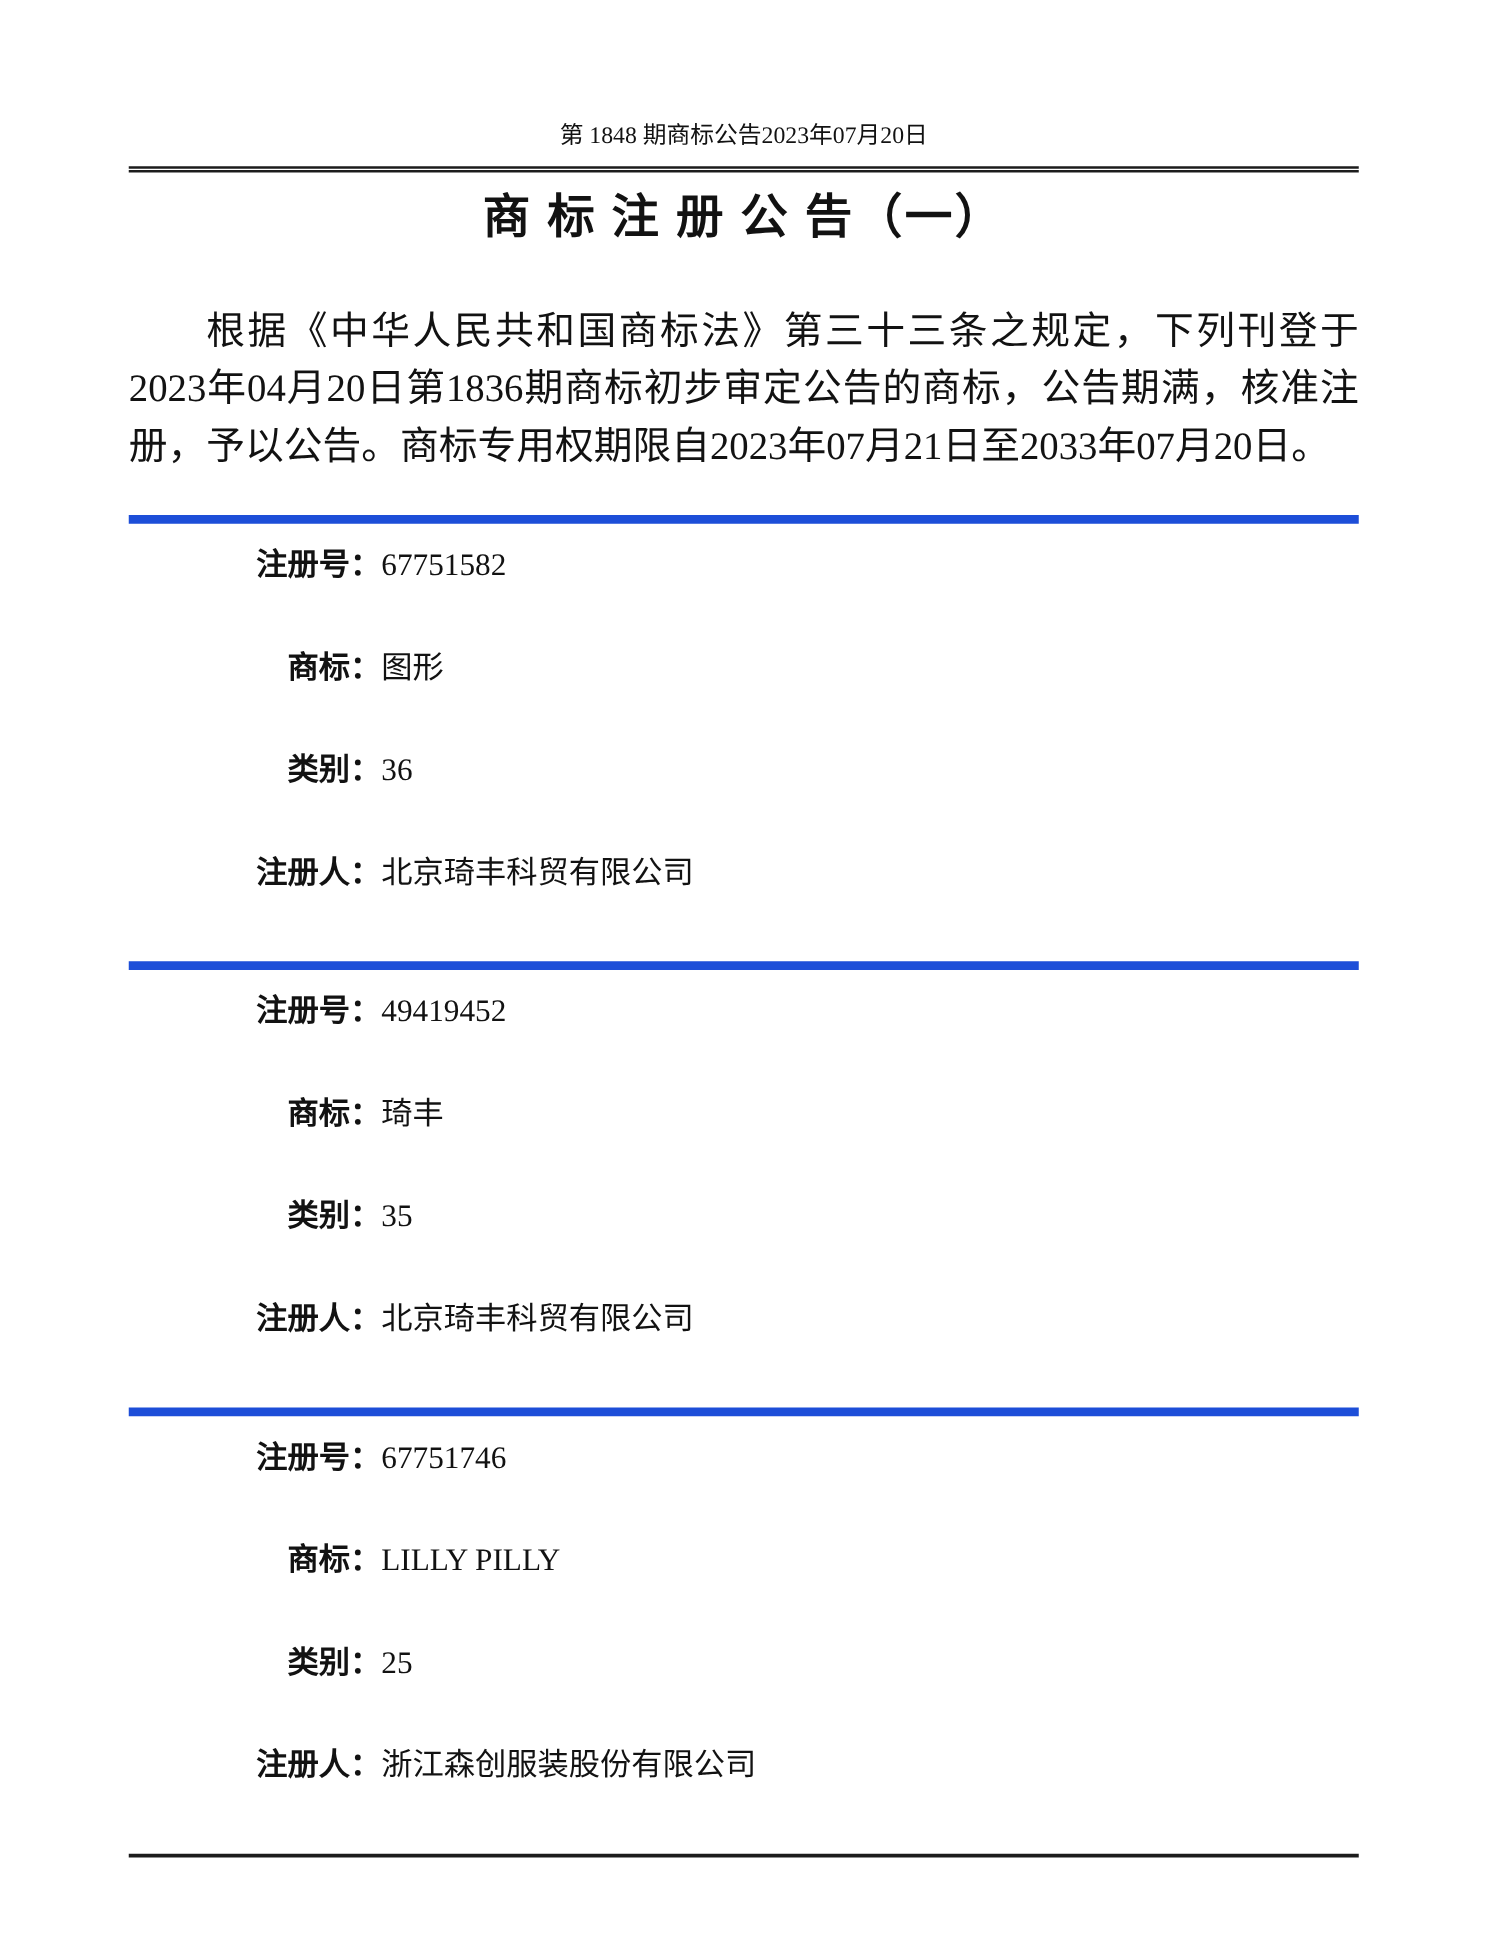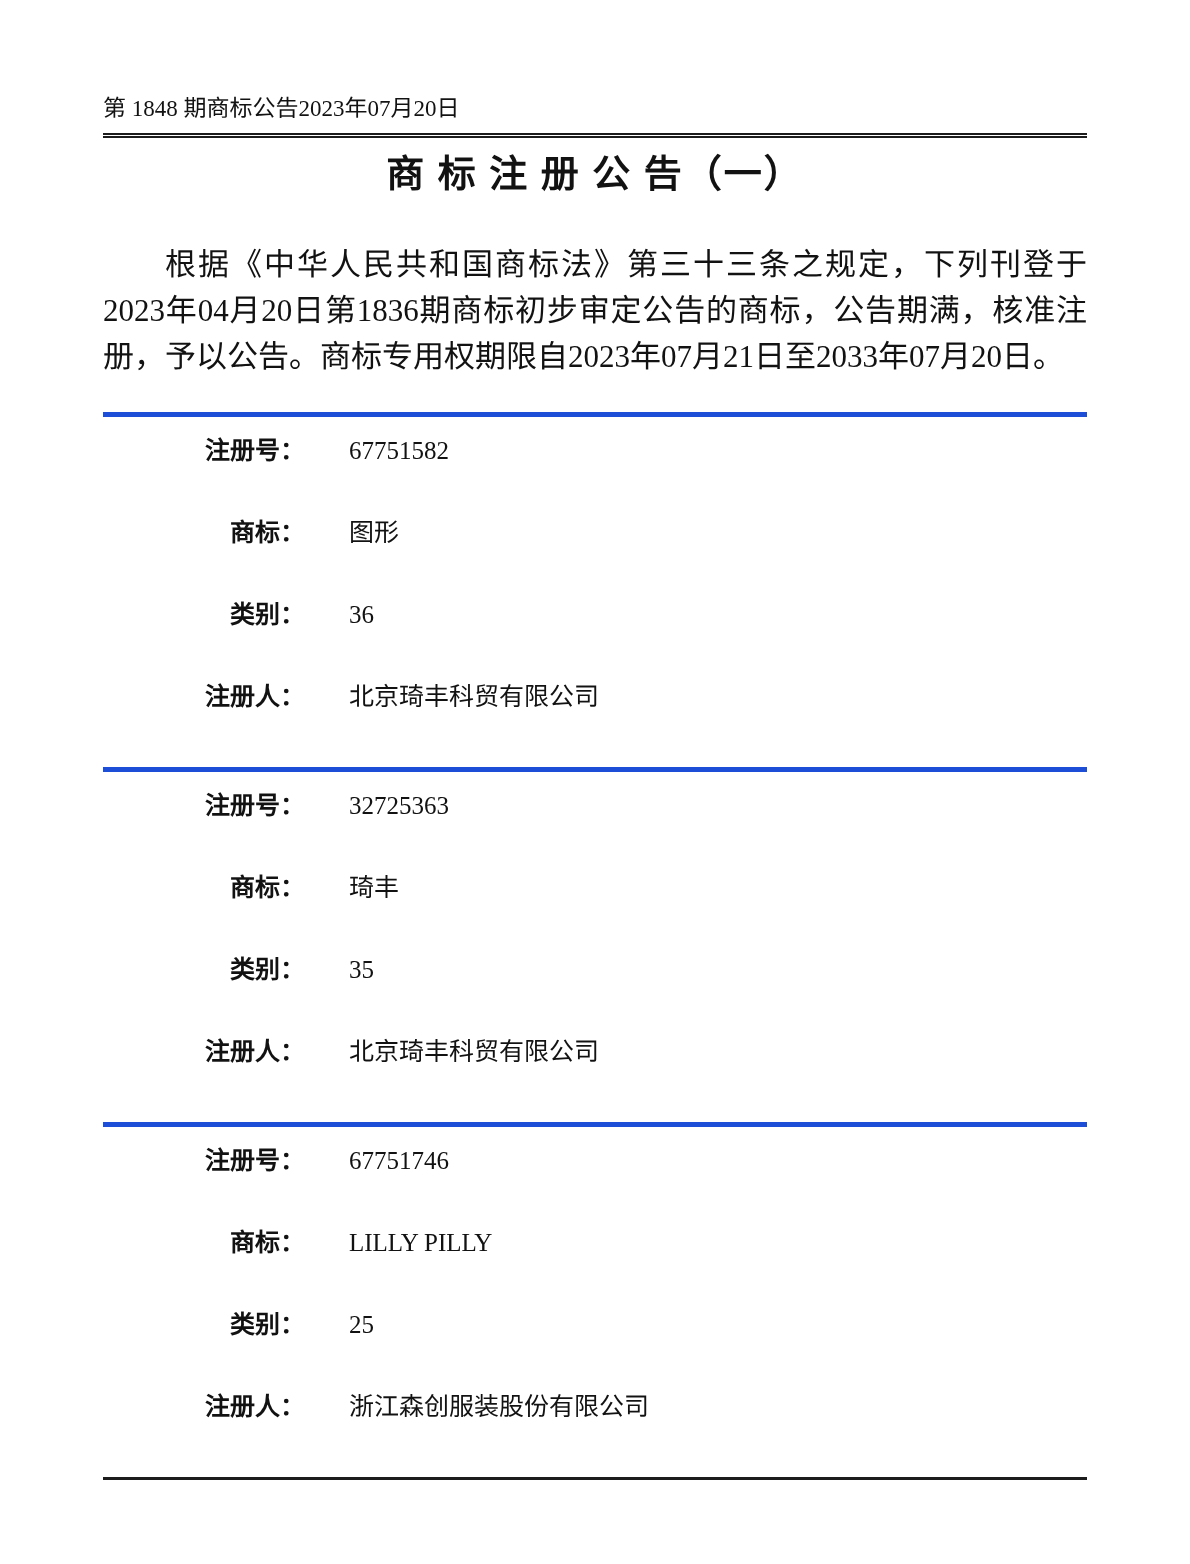--- a/index.html
+++ b/index.html
@@ -17,23 +17,23 @@
   }
   .page {
     box-sizing: border-box;
     width: 1190px;
     height: 1564px;
     padding: 96px 103px 0 103px;
   }
   
   .hdr {
     display: flex;
-    justify-content: flex-start;
+    justify-content: center;
     align-items: flex-end;
-    font-size: 23px;
+    font-size: 19px;
     line-height: 26px;
   }
   .hdr-rule {
     margin-top: 11px;
     height: 1px;
     border-top: 2px solid #1c1c1c;
     border-bottom: 2px solid #1c1c1c;
   }
   
   .title {
@@ -52,42 +52,41 @@
     line-height: 46px;
     font-weight: normal;
     text-align: justify;
     text-indent: 2em;
   }
   
   .records {
     margin-top: 32px;
   }
   .record {
-    border-top: 5px solid #1d4ed8;
+    border-top: 7px solid #1d4ed8;
     padding: 18px 0 54px 0;
   }
   .row {
     display: flex;
     align-items: baseline;
     line-height: 32px;
     margin-bottom: 50px;
     font-size: 25px;
   }
   .row:last-child {
     margin-bottom: 0;
   }
   .lbl {
     display: inline-block;
     width: 202px;
     text-align: right;
     font-weight: bold;
     white-space: nowrap;
   }
   .val {
-    margin-left: 44px;
     white-space: nowrap;
   }
   .bottom-rule {
     height: 0;
     border-top: 3px solid #1c1c1c;
   }
 </style>
 </head>
 <body>
 
@@ -121,21 +120,21 @@
       </div>
       <div class="row">
         <span class="lbl">注册人：</span>
         <span class="val">北京琦丰科贸有限公司</span>
       </div>
     </div>
 
     <div class="record">
       <div class="row">
         <span class="lbl">注册号：</span>
-        <span class="val">32725363</span>
+        <span class="val">49419452</span>
       </div>
       <div class="row">
         <span class="lbl">商标：</span>
         <span class="val">琦丰</span>
       </div>
       <div class="row">
         <span class="lbl">类别：</span>
         <span class="val">35</span>
       </div>
       <div class="row">

